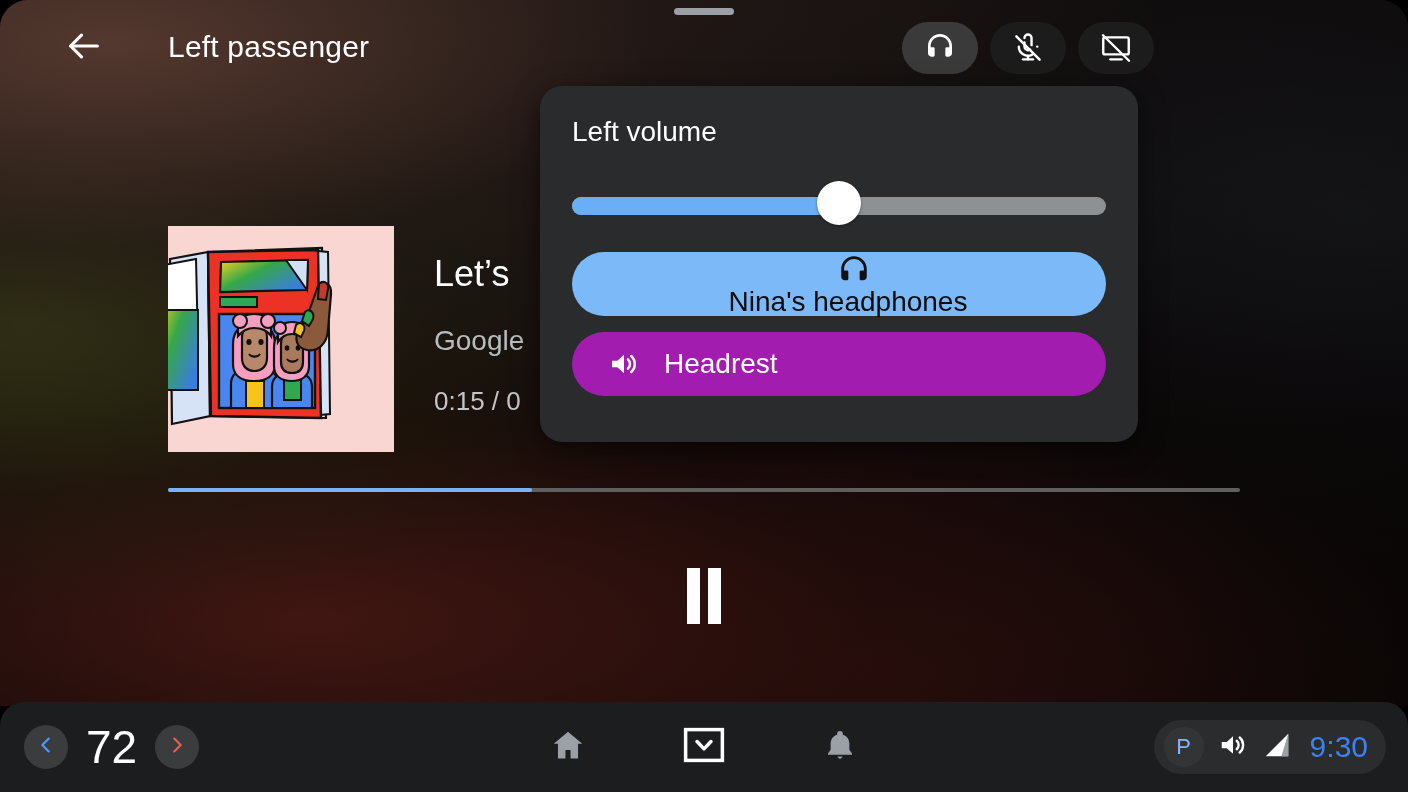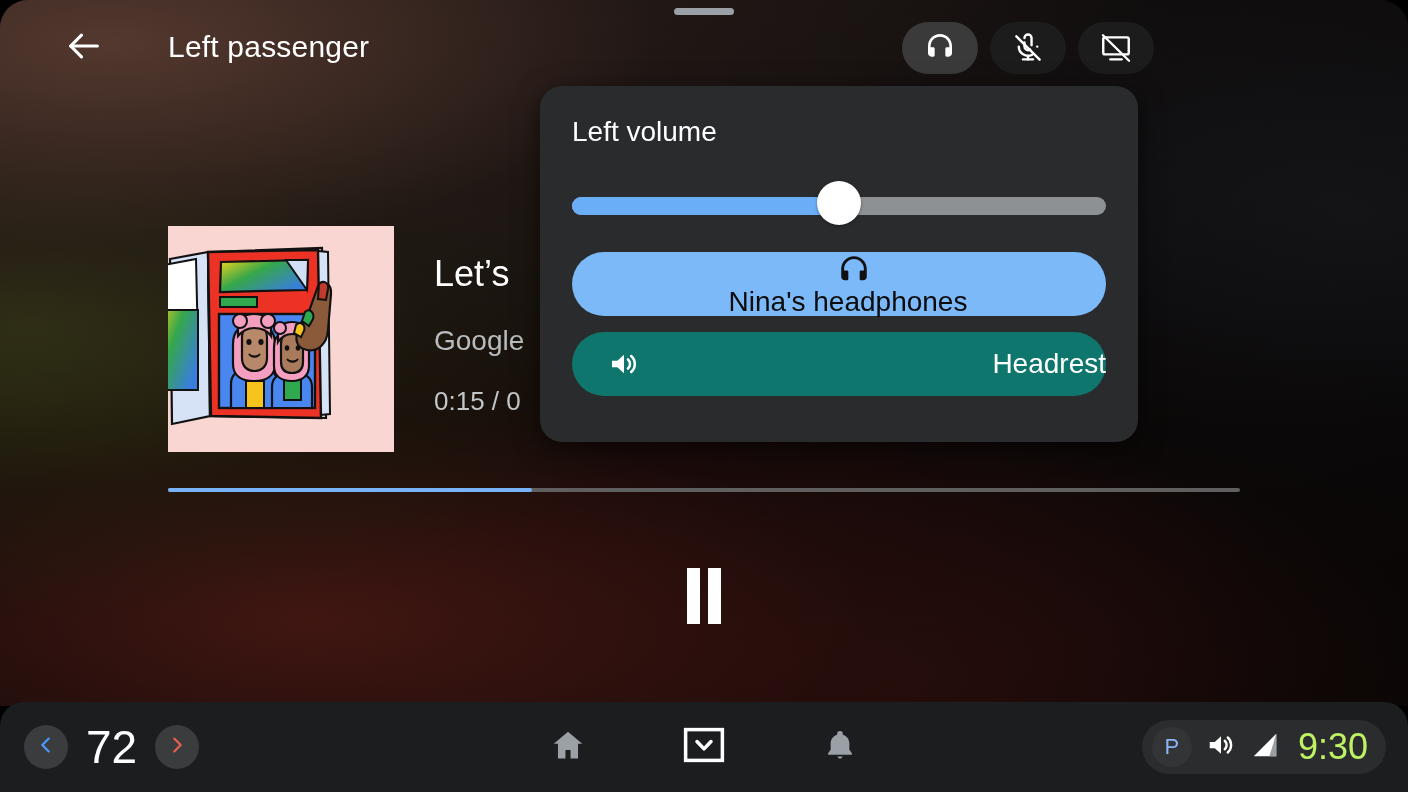--- a/index.html
+++ b/index.html
@@ -159,21 +159,21 @@
   .status-group {
     position:absolute; right:22px; top:18px; height:54px;
     border-radius:27px; background:#2a2c2e;
     display:flex; align-items:center; padding:0 18px 0 10px; gap:14px;
   }
   .gear-badge {
     width:40px; height:40px; border-radius:50%; background:#323436;
     display:flex; align-items:center; justify-content:center;
     font-size:22px; color:#8ab4f8;
   }
-  .clock { font-size:36px; color:#bef264; margin-left:4px; }
+  .clock { font-size:30px; color:#3b82f6; margin-left:4px; }
 </style>
 </head>
 <body>
 
 <div id="root">
 
   <div class="media-surface">
     <div class="bg-layer bg-base"></div>
 
     <div class="drag-handle"></div>
@@ -313,21 +313,21 @@
 
         <div class="output-item selected" style="background: rgb(124, 185, 248);">
           <span class="output-icon">
             <svg width="34" height="34" viewBox="0 0 24 24" fill="#111111">
               <path d="M12 3C7.03 3 3 7.03 3 12v5.5C3 18.88 4.12 20 5.5 20H7c.55 0 1-.45 1-1v-5c0-.55-.45-1-1-1H5v-1c0-3.86 3.14-7 7-7s7 3.14 7 7v1h-2c-.55 0-1 .45-1 1v5c0 .55.45 1 1 1h1.5c1.38 0 2.5-1.12 2.5-2.5V12c0-4.97-4.03-9-9-9z"></path>
             </svg>
           </span>
           <span class="output-label">Nina's headphones</span>
         </div>
 
-        <div class="output-item unselected" style="background: #0f766e; justify-content: space-between;">
+        <div class="output-item unselected" style="background: #a21caf;">
           <span class="output-icon">
             <svg width="32" height="32" viewBox="0 0 24 24" fill="#ffffff">
               <path d="M3 9.5v5h4l5 4.5V5L7 9.5H3z"></path>
               <path d="M15 8.6a4.6 4.6 0 0 1 0 6.8" fill="none" stroke="#ffffff" stroke-width="1.9" stroke-linecap="round"></path>
               <path d="M17.4 6a8 8 0 0 1 0 12" fill="none" stroke="#ffffff" stroke-width="1.9" stroke-linecap="round"></path>
             </svg>
           </span>
           <span class="output-label">Headrest</span>
         </div>
 

